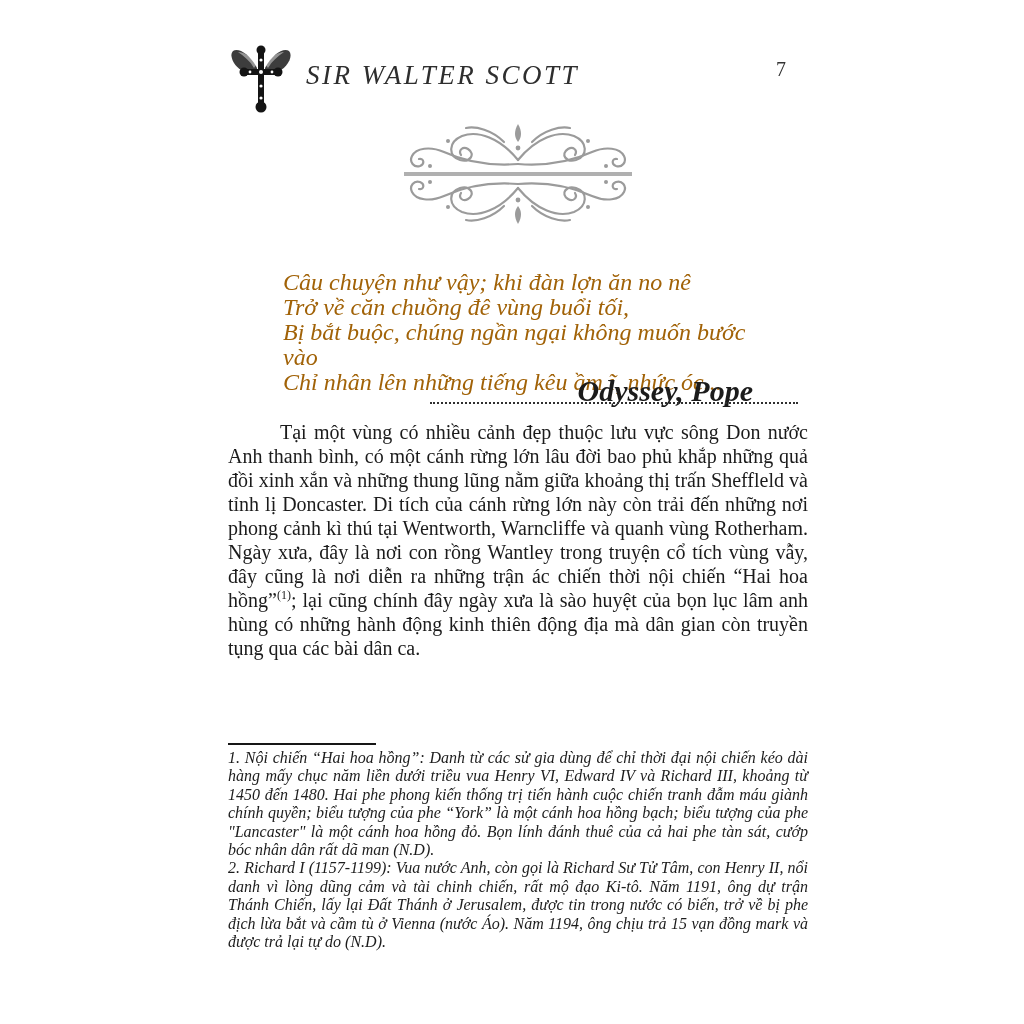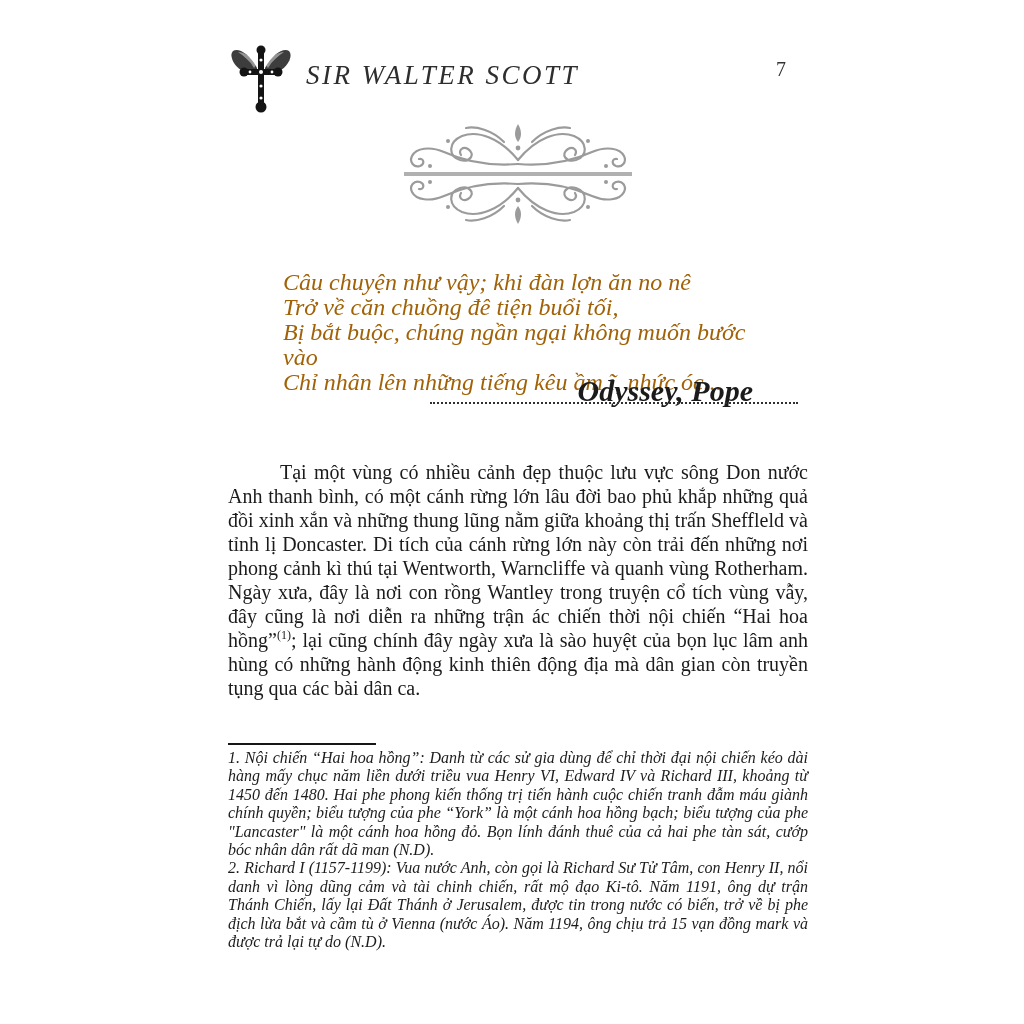--- a/index.html
+++ b/index.html
@@ -31,21 +31,21 @@
   .epigraph { position:absolute; top:270px; left:283px; width:500px;
     font-style:italic; font-size:24px; line-height:25px; color:#a16207; }
   .attribution { position:absolute; top:374px; left:228px; width:525px;
     text-align:right; font-weight:bold; font-style:italic; font-size:30px; }
   .dotted-sep { position:absolute; top:402px; left:430px; width:368px;
     border-bottom:2px dotted #2f2f2f; height:0; }
 
   
   .bodytext { position:absolute; top:420px; left:228px; width:580px;
     font-size:20px; line-height:24px; text-align:justify; height:326px; overflow:hidden; }
-  .bodytext p { text-indent:52px;margin-top:40px; }
+  .bodytext p { text-indent:52px; }
   .bodytext p + p { margin-top:7px; }
   sup { vertical-align:super; font-size:12px; line-height:0; }
 
   
   .fn-sep { position:absolute; top:743px; left:228px; width:148px;
     border-top:2px solid #161616; height:0; }
   .footnotes { position:absolute; top:749px; left:228px; width:580px;
     font-style:italic; font-size:16px; line-height:18.4px; text-align:justify; color:#1c1c1c; }
   .footnotes div { margin:0; }
 </style>
@@ -111,21 +111,21 @@
       <circle cx="114" cy="26" r="2.4" fill="#9b9b9b"></circle>
       <circle cx="44" cy="19" r="2" fill="#9b9b9b"></circle>
       <circle cx="184" cy="19" r="2" fill="#9b9b9b"></circle>
       <circle cx="26" cy="44" r="2" fill="#9b9b9b"></circle>
       <circle cx="202" cy="44" r="2" fill="#9b9b9b"></circle>
     </svg>
   </div>
 
   <div class="epigraph">
     <div>Câu chuyện như vậy; khi đàn lợn ăn no nê</div>
-    <div>Trở về căn chuồng đê tiện buổi tối,</div>
+    <div>Trở về căn chuồng đê vùng buổi tối,</div>
     <div>Bị bắt buộc, chúng ngần ngại không muốn bước vào</div>
     <div>Chỉ nhân lên những tiếng kêu ầm ĩ, nhức óc...</div>
   </div>
   <div class="attribution">Odyssey, Pope</div>
   <div class="dotted-sep"></div>
 
   <div class="bodytext">
     <p><span>Tại một vùng có nhiều cảnh đẹp thuộc lưu vực sông Don nước Anh thanh bình, có một cánh rừng lớn lâu đời bao phủ khắp những quả đồi xinh xắn và những thung lũng nằm giữa khoảng thị trấn Sheffleld và tỉnh lị Doncaster. Di tích của cánh rừng lớn này còn trải đến những nơi phong cảnh kì thú tại Wentworth, Warncliffe và quanh vùng Rotherham. Ngày xưa, đây là nơi con rồng Wantley trong truyện cổ tích vùng vẫy, đây cũng là nơi diễn ra những trận ác chiến thời nội chiến “Hai hoa hồng”</span><sup>(1)</sup><span>; lại cũng chính đây ngày xưa là sào huyệt của bọn lục lâm anh hùng có những hành động kinh thiên động địa mà dân gian còn truyền tụng qua các bài dân ca.</span></p>
   </div>
 

